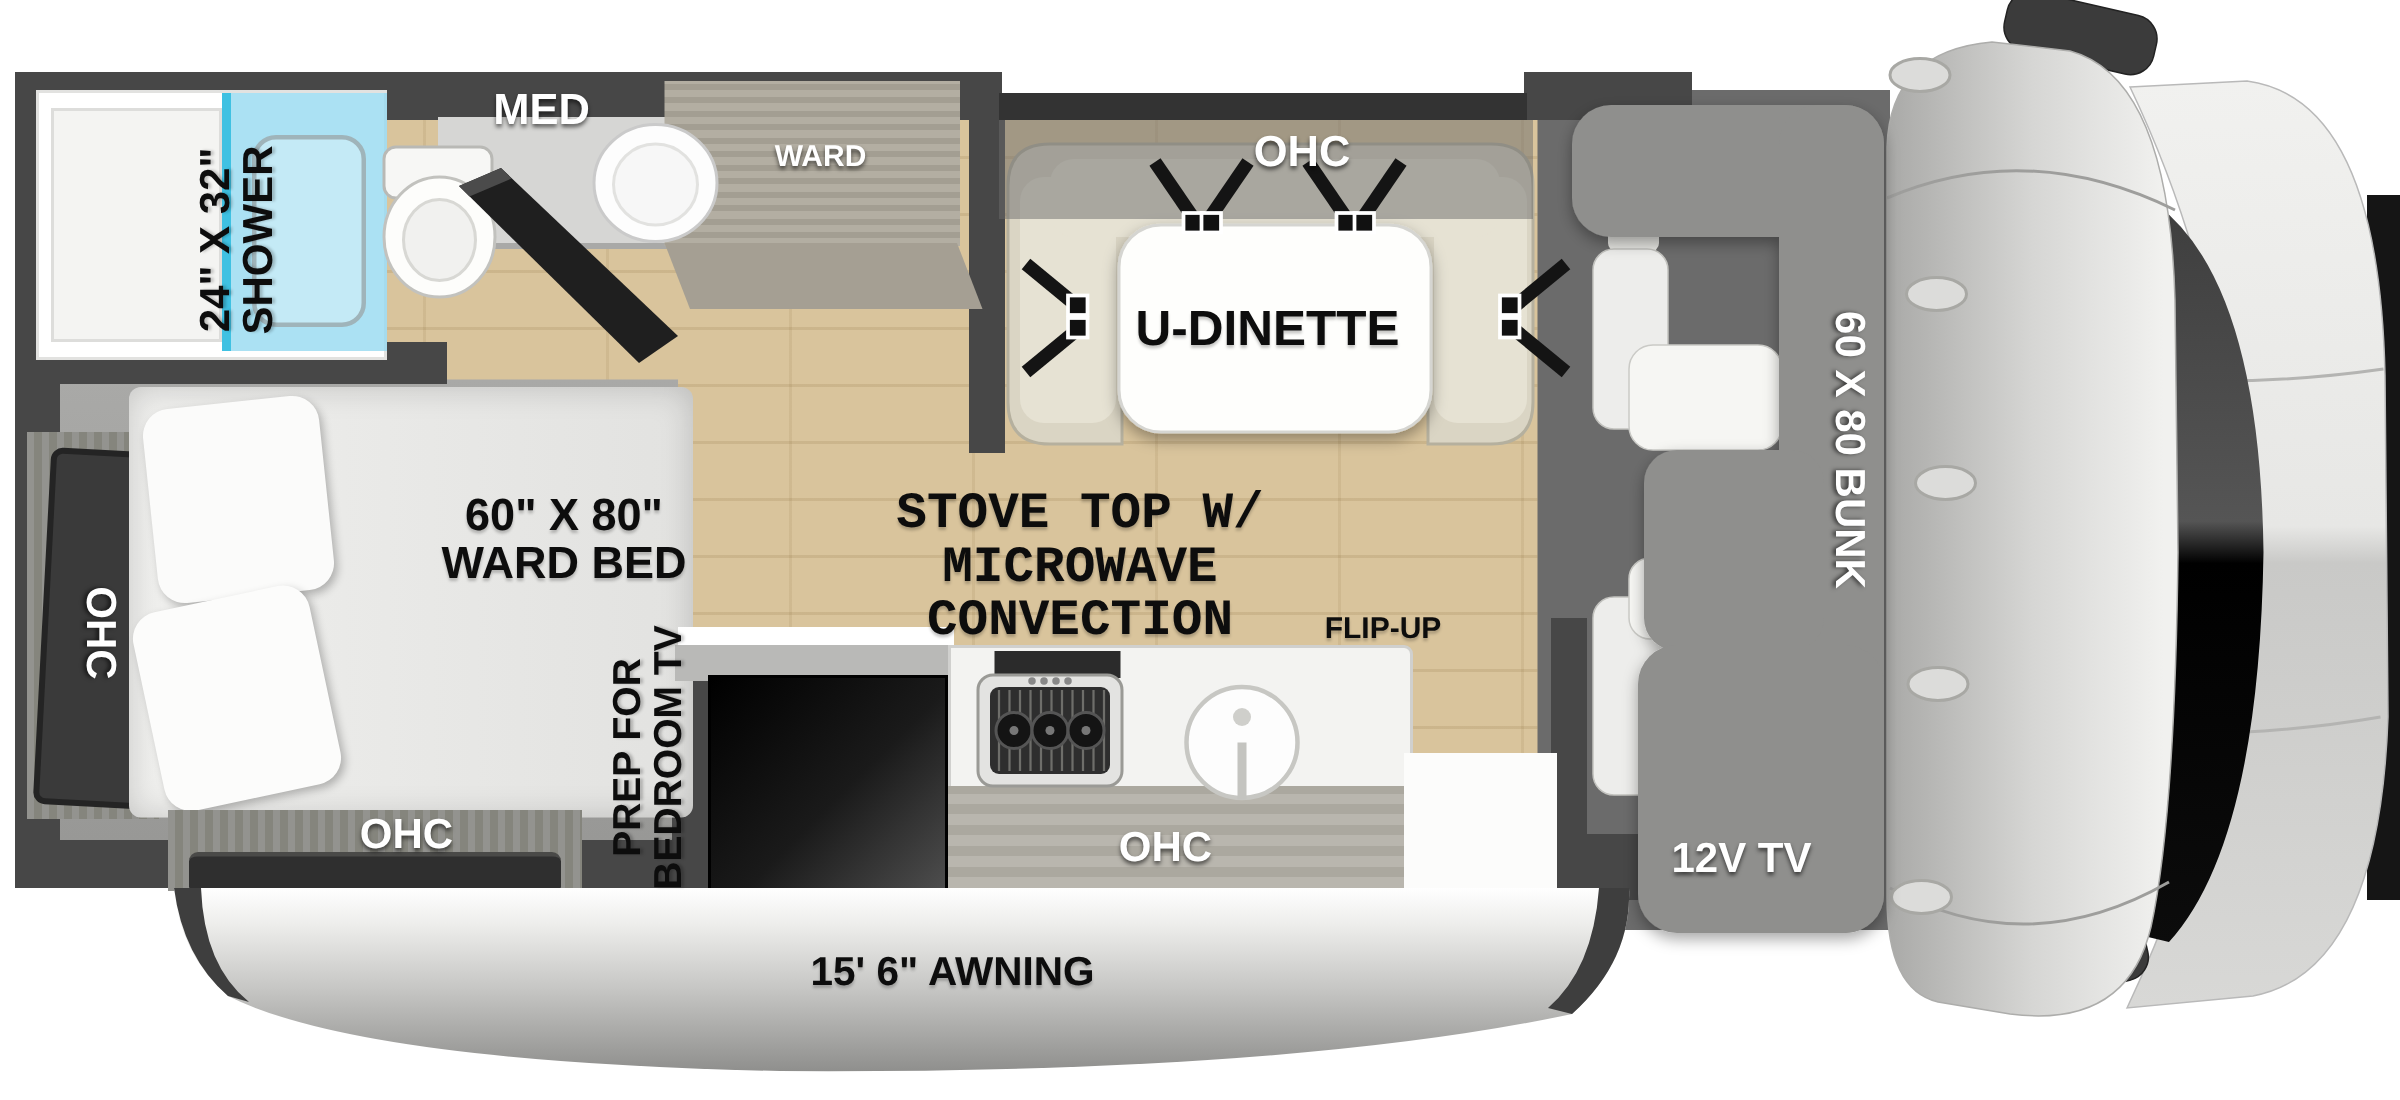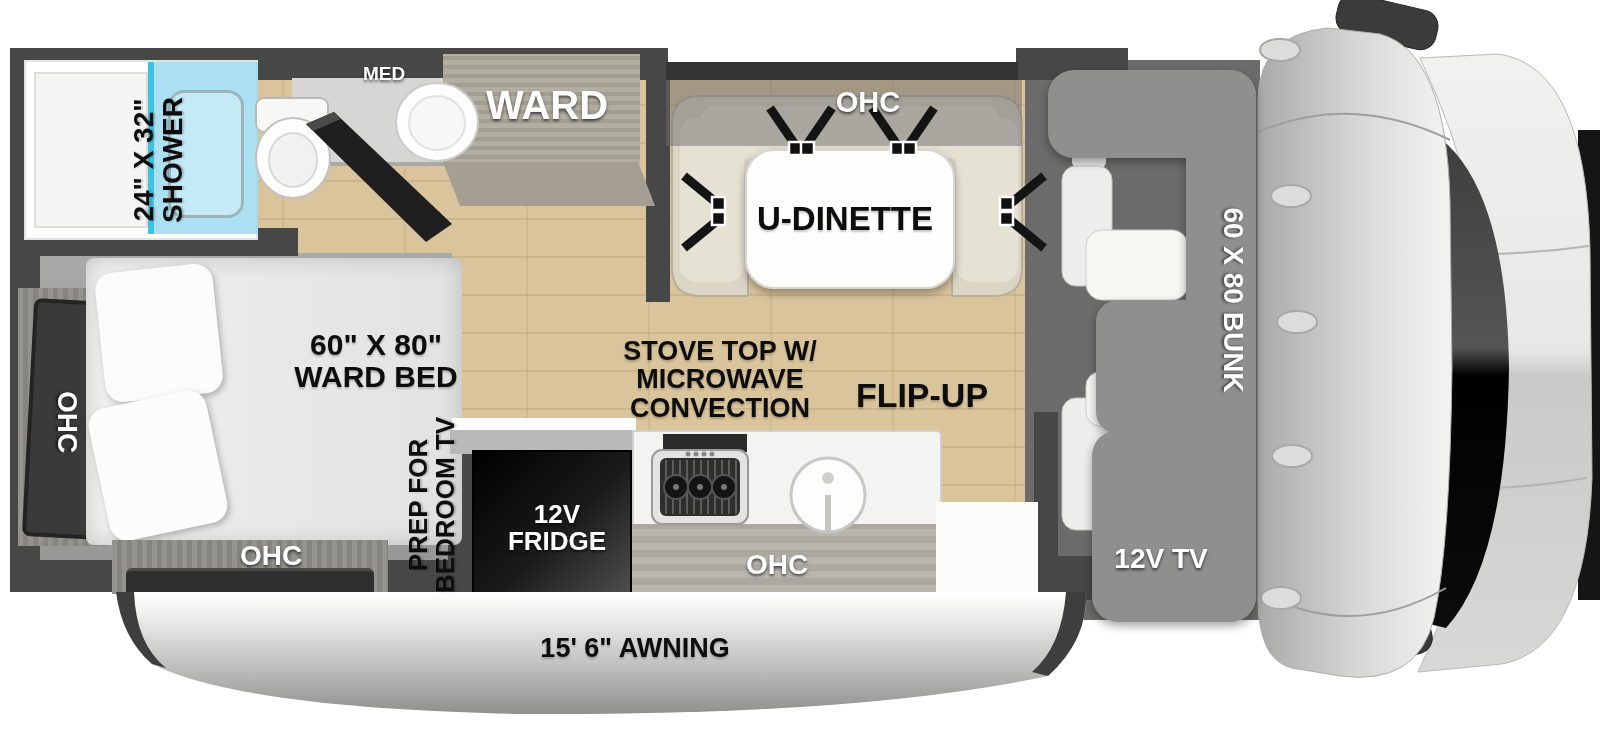--- a/index.html
+++ b/index.html
@@ -222,44 +222,40 @@
       <path d="M 116 592 L 1086 592 Q 1088 640 1048 676 Q 860 716 520 714 Q 240 708 152 664 Q 120 636 116 592 Z" fill="url(#gAwn)"></path>
       <path d="M 116 592 L 134 592 Q 136 644 166 668 L 152 664 Q 122 638 116 592 Z" fill="#3e3e3e"></path>
       <path d="M 1066 592 L 1086 592 Q 1088 640 1048 676 L 1032 672 Q 1062 646 1066 592 Z" fill="#3e3e3e"></path>
     </g>
   </svg>
 
   <div class="lbl rccw" style="left:158px;top:160px;font-size:28px;">
     <div>24" X 32"</div>
     <div>SHOWER</div>
   </div>
-  <div class="lbl white" style="left:384px;top:74px;font-size:19px;">MED</div>
-  <div class="lbl white" style="left:547px;top:105px;font-size:40px;">WARD</div>
+  <div class="lbl white" style="left:361px;top:74px;font-size:29px;">MED</div>
+  <div class="lbl white" style="left:547px;top:105px;font-size:20px;">WARD</div>
   <div class="lbl white" style="left:868px;top:102px;font-size:29px;">OHC</div>
   <div class="lbl" style="left:845px;top:219px;font-size:33px;">U-DINETTE</div>
   <div class="lbl white rcw" style="left:1233px;top:300px;font-size:28px;">60 X 80 BUNK</div>
-  <div class="lbl white" style="left:1161px;top:559px;font-size:28px;">12V TV</div>
+  <div class="lbl white" style="left:1161px;top:572px;font-size:28px;">12V TV</div>
   <div class="lbl" style="left:376px;top:360px;font-size:30px;">
     <div>60" X 80"</div>
     <div>WARD BED</div>
   </div>
   <div class="lbl white rcw" style="left:67px;top:422px;font-size:28px;">OHC</div>
   <div class="lbl white" style="left:271px;top:556px;font-size:28px;">OHC</div>
   <div class="lbl rccw" style="left:432px;top:505px;font-size:26px;">
     <div>PREP FOR</div>
     <div>BEDROOM TV</div>
   </div>
-  <div class="lbl" style="left:720px;top:380px;font-size:27px;">
+  <div class="lbl" style="left:720px;top:380px;font-size:34px;font-family:Liberation Mono, monospace;">
     <div>STOVE TOP W/</div>
     <div>MICROWAVE</div>
     <div>CONVECTION</div>
   </div>
-  <div class="lbl" style="left:922px;top:396px;font-size:34px;">
+  <div class="lbl" style="left:922px;top:420px;font-size:20px;">
     <div>FLIP-UP</div>
-  </div>
-  <div class="lbl white" style="left:557px;top:528px;font-size:26px;">
-    <div>12V</div>
-    <div>FRIDGE</div>
   </div>
   <div class="lbl white" style="left:777px;top:565px;font-size:28px;">OHC</div>
   <div class="lbl" style="left:635px;top:648px;font-size:27px;">15' 6" AWNING</div>
 
 </div>
 
 </body></html>

